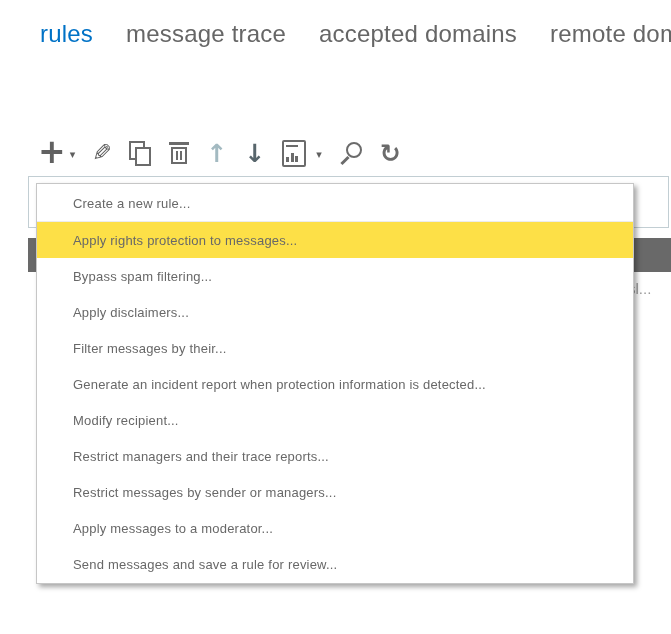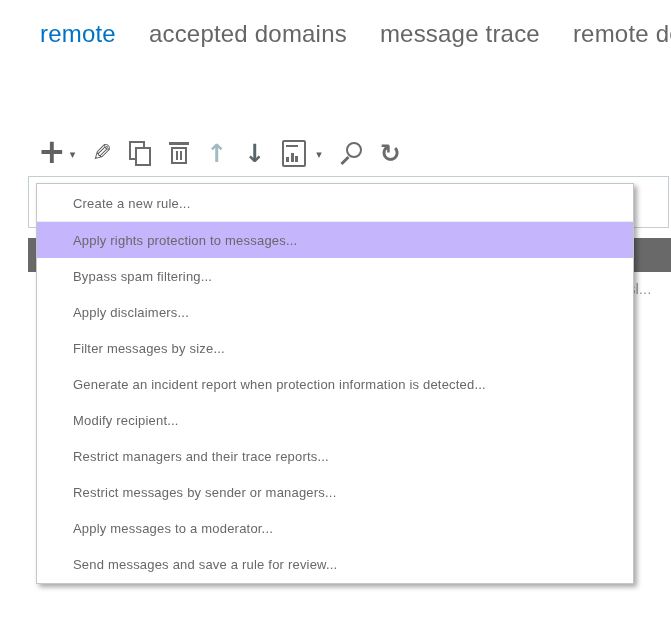--- a/index.html
+++ b/index.html
@@ -75,29 +75,29 @@
     box-shadow:3px 3px 5px rgba(0,0,0,.35);
     padding:1px 0;
   }
   .menu-item{
     height:36px;display:flex;align-items:center;
     padding-left:36px;padding-right:10px;
     font-size:13px;font-weight:300;color:#686868;letter-spacing:.2px;
     cursor:pointer;white-space:nowrap;overflow:hidden;
   }
   .menu-item.first{border-bottom:1px solid #ececec;}
-  .menu-item.hover{background:#c4b5fd;}
+  .menu-item.hover{background:#fde047;}
 </style>
 </head>
 <body>
 
 <div class="topnav">
-  <span class="tab active">remote</span>
+  <span class="tab active">rules</span>
+  <span class="tab">message trace</span>
   <span class="tab">accepted domains</span>
-  <span class="tab">message trace</span>
   <span class="tab">remote domains</span>
 </div>
 
 <div class="search-box"></div>
 
 <div class="list-header"></div>
 
 <div class="list-row">
   <span class="trunc">sl...</span>
 </div>
@@ -146,20 +146,20 @@
   <span class="tbtn">
     <span class="glyph g-refresh">↻</span>
   </span>
 </div>
 
 <div class="menu">
   <div class="menu-item first">Create a new rule...</div>
   <div class="menu-item hover">Apply rights protection to messages...</div>
   <div class="menu-item">Bypass spam filtering...</div>
   <div class="menu-item">Apply disclaimers...</div>
-  <div class="menu-item">Filter messages by size...</div>
+  <div class="menu-item">Filter messages by their...</div>
   <div class="menu-item">Generate an incident report when protection information is detected...</div>
   <div class="menu-item">Modify recipient...</div>
   <div class="menu-item">Restrict managers and their trace reports...</div>
   <div class="menu-item">Restrict messages by sender or managers...</div>
   <div class="menu-item">Apply messages to a moderator...</div>
   <div class="menu-item">Send messages and save a rule for review...</div>
 </div>
 
 </body></html>

